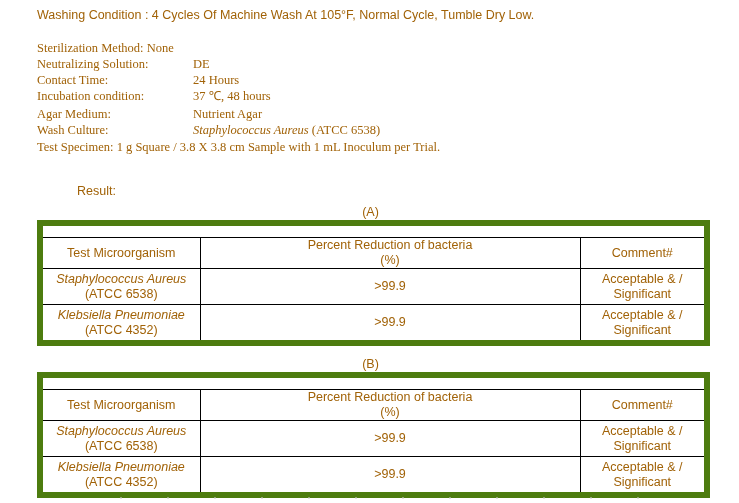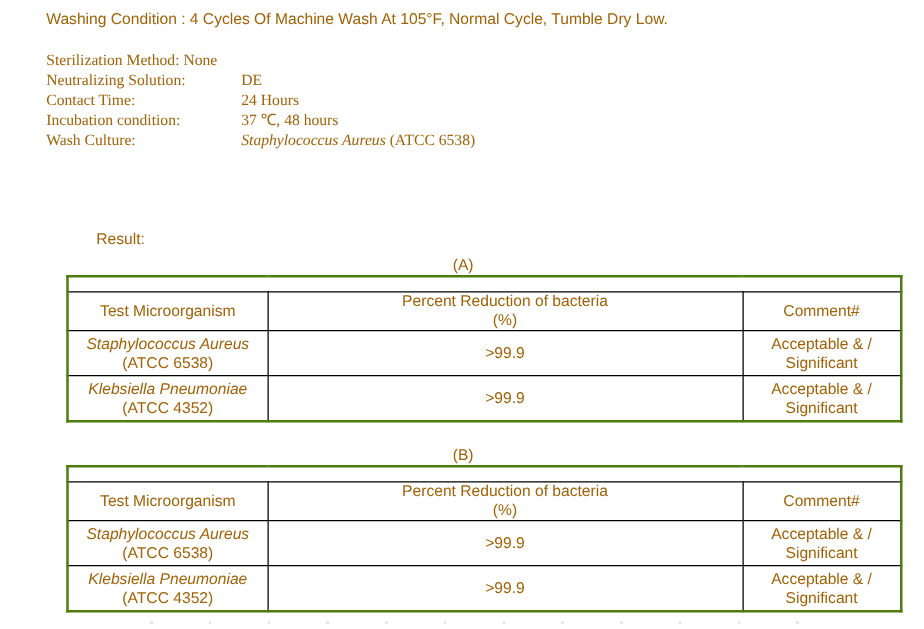--- a/index.html
+++ b/index.html
@@ -55,22 +55,21 @@
     align-items: flex-end;
     justify-content: center;
     padding-bottom: 1px;
     box-sizing: border-box;
   }
   .section-b .tcaption { height: 22px; }
   table.rtable {
     border-collapse: collapse;
     width: 667px;
     table-layout: fixed;
-    border: 2px solid #4d7c0f;
-    margin-left: 16px;
+    border: 6px solid #4d7c0f;
   }
   .rtable col.c1 { width: 160px; }
   .rtable col.c2 { width: 380px; }
   .rtable col.c3 { width: 127px; }
   .rtable td {
     border: 1px solid #000;
     text-align: center;
     vertical-align: middle;
     padding: 0;
     line-height: 15px;
@@ -107,27 +106,32 @@
     <div class="param-row">
       <span class="param-label">Contact Time:</span>
       <span class="param-value">24 Hours</span>
     </div>
 
     <div class="param-row">
       <span class="param-label">Incubation condition:</span>
       <span class="param-value">37 ℃, 48 hours</span>
     </div>
 
+    <div class="param-row row-agar">
+      <span class="param-label">Agar Medium:</span>
+      <span class="param-value">Nutrient Agar</span>
+    </div>
 
     <div class="param-row">
       <span class="param-label">Wash Culture:</span>
       <span class="param-value"><span class="italic">Staphylococcus Aureus</span><span> (ATCC 6538)</span></span>
     </div>
 
 
+    <div class="specimen-line">Test Specimen: 1 g Square / 3.8 X 3.8 cm Sample with 1 mL Inoculum per Trial.</div>
   </div>
 
   <div class="result-label">Result:</div>
 
   <div class="table-section section-a">
     <div class="tcaption">(A)</div>
     <table class="rtable">
       <colgroup>
           <col class="c1">
           <col class="c2">

